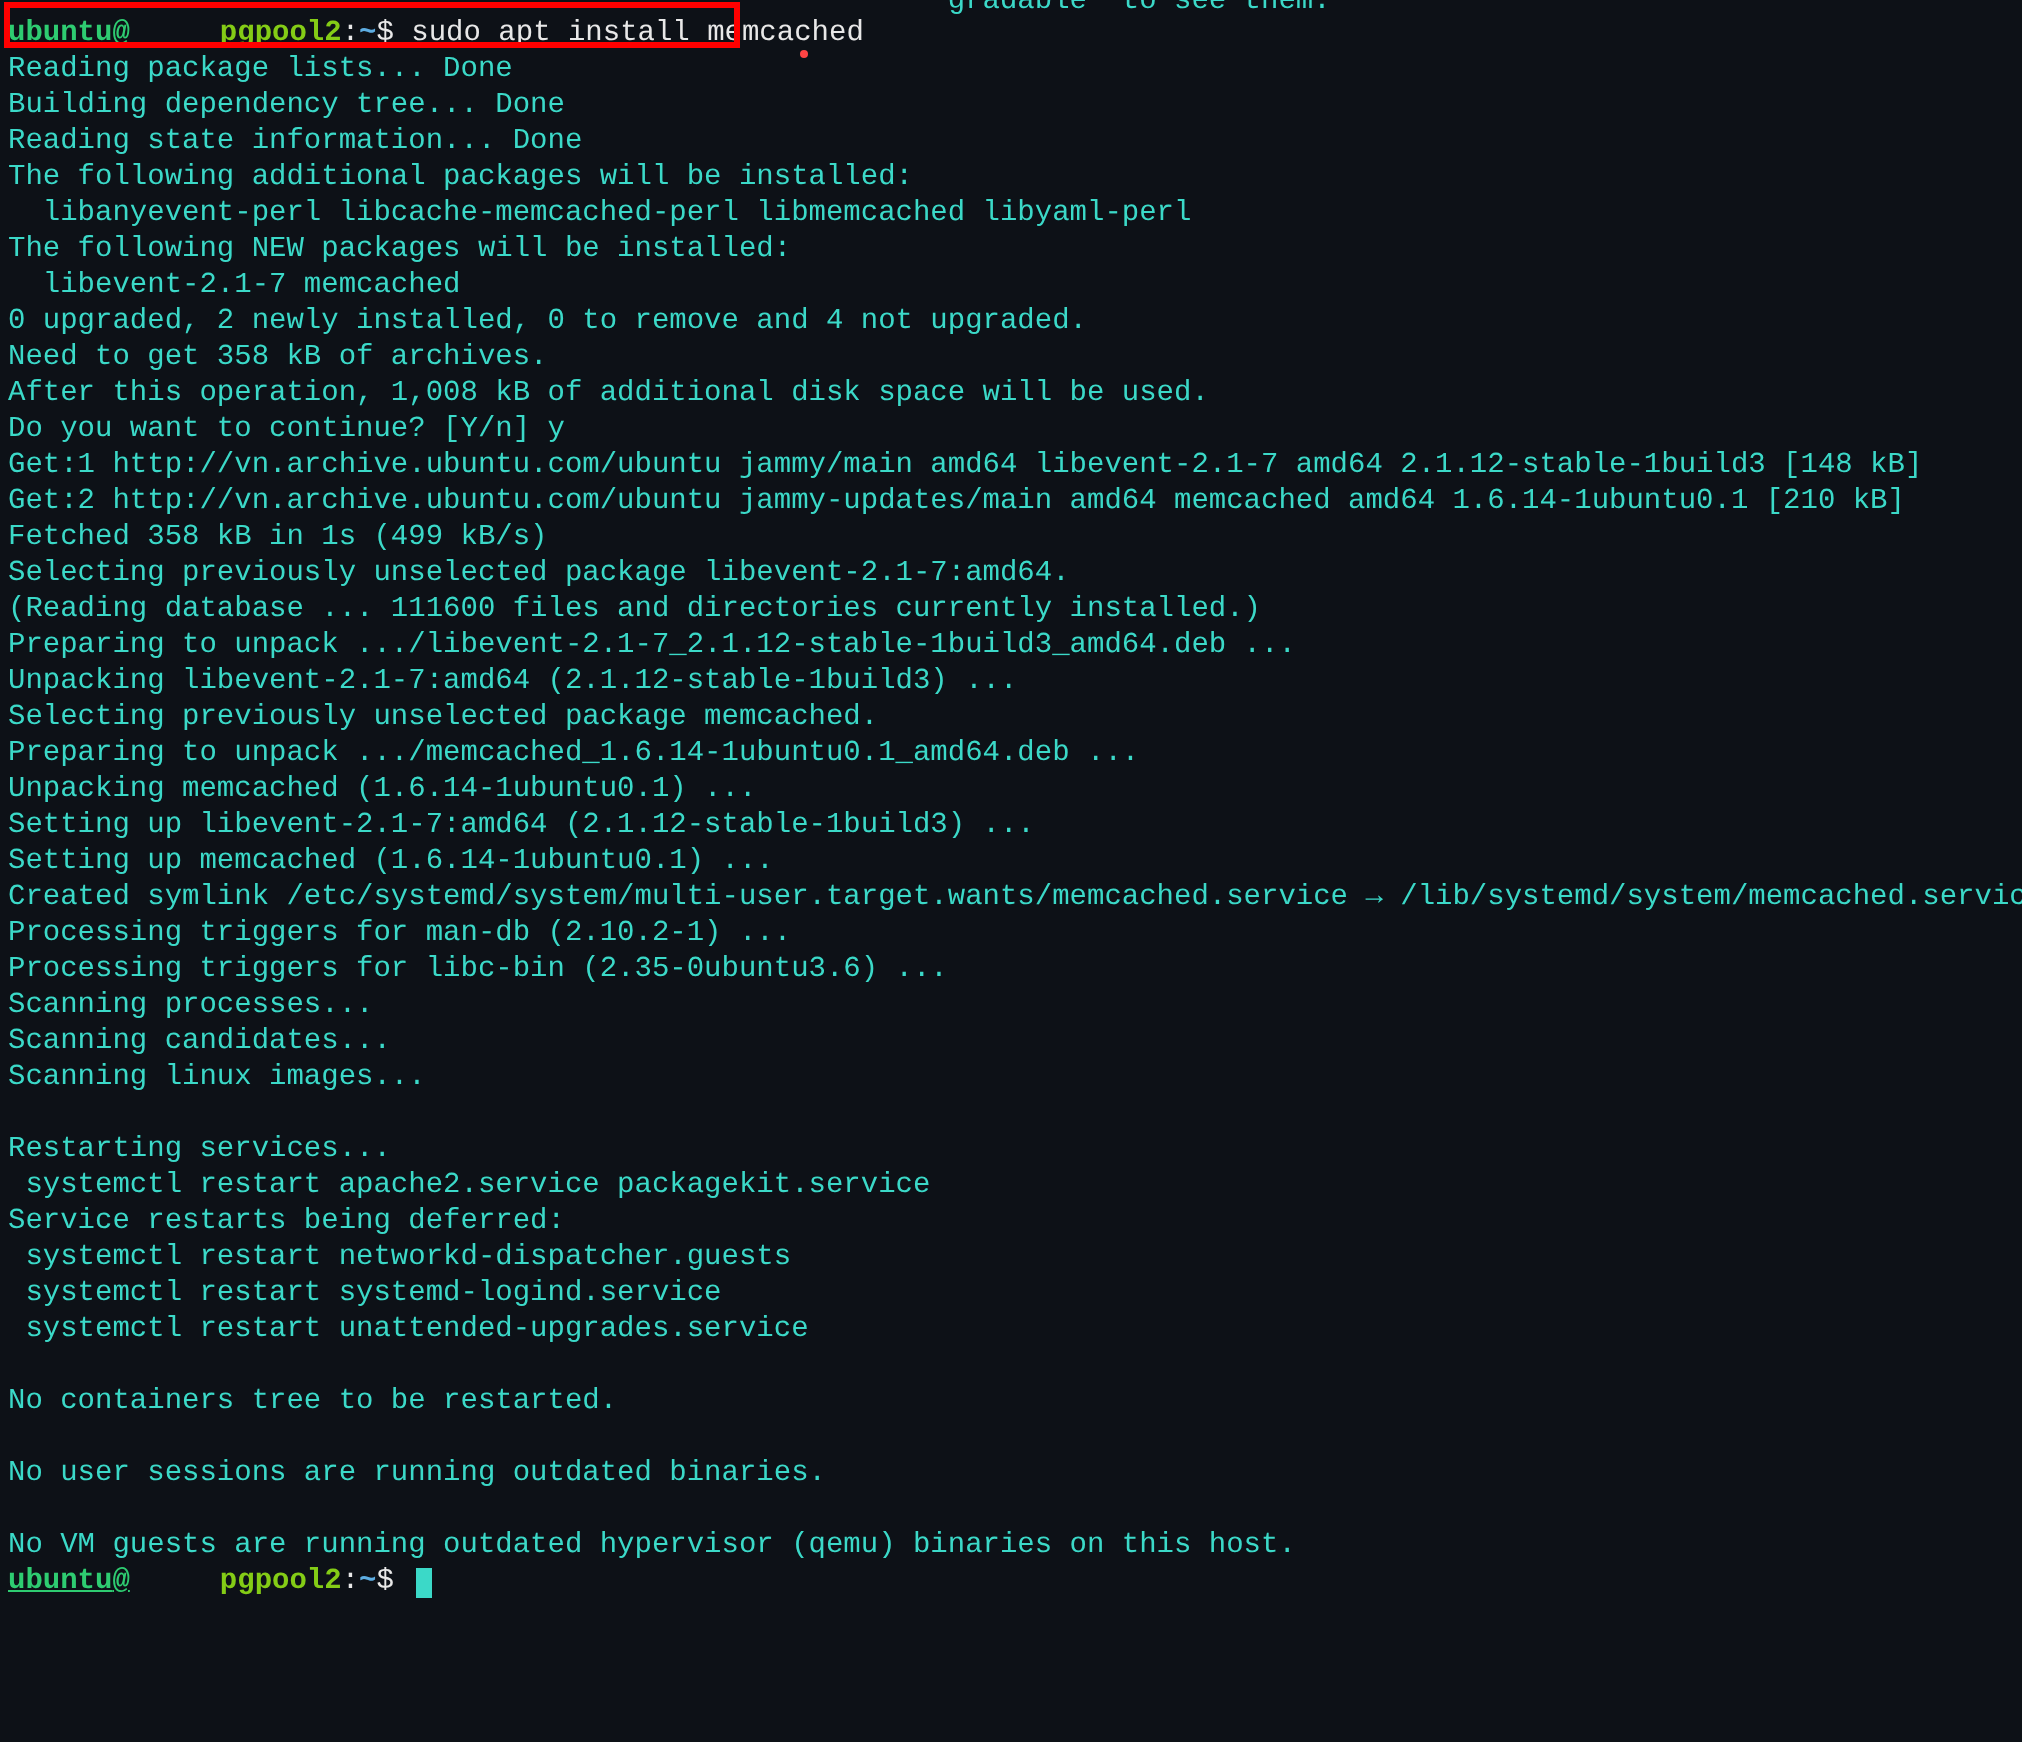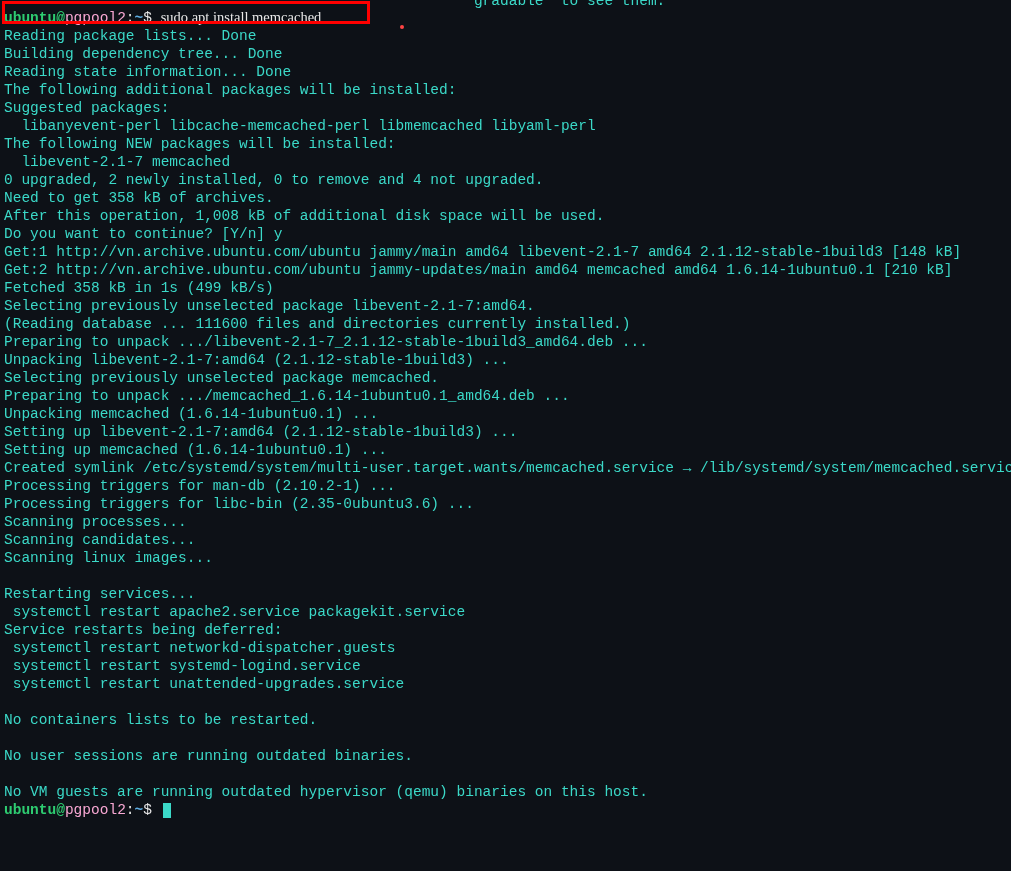--- a/index.html
+++ b/index.html
@@ -39,38 +39,39 @@
       left: 4px;
       white-space: pre;
     }
     .line {
       white-space: pre;
       color: #3bd9c8;
     }
     .prompt-user {
       color: #2ecc71;
       font-weight: bold;
+      text-decoration: underline;
     }
     .prompt-host {
-      color: #f9a8d4;
-      font-weight: normal;
+      color: #84cc16;
+      font-weight: bold;
+      padding-left: 45px;
     }
     .prompt-colon {
       color: #e8e8e8;
     }
     .prompt-path {
       color: #5dade2;
       font-weight: bold;
     }
     .prompt-dollar {
       color: #e8e8e8;
     }
     .command-text {
       color: #e8e8e8;
-      font-family: Liberation Serif, serif;
     }
     .dot-red {
       position: absolute;
       top: 25px;
       left: 400px;
       width: 4px;
       height: 4px;
       background: #ff4444;
       border-radius: 50%;
     }
@@ -96,21 +97,20 @@
   <div class="top-fragment">                                                      gradable  to see them.</div>
 
   <div class="content">
     <div class="line"><span class="prompt-user">ubuntu</span><span class="prompt-user">@</span><span class="prompt-host">pgpool2</span><span class="prompt-colon">:</span><span class="prompt-path">~</span><span class="prompt-dollar">$ </span><span class="command-text">sudo apt install memcached</span></div>
 
     <div id="output-container">
         <div class="line">Reading package lists... Done</div>
         <div class="line">Building dependency tree... Done</div>
         <div class="line">Reading state information... Done</div>
         <div class="line">The following additional packages will be installed:</div>
-        <div class="line">Suggested packages:</div>
         <div class="line">  libanyevent-perl libcache-memcached-perl libmemcached libyaml-perl</div>
         <div class="line">The following NEW packages will be installed:</div>
         <div class="line">  libevent-2.1-7 memcached</div>
         <div class="line">0 upgraded, 2 newly installed, 0 to remove and 4 not upgraded.</div>
         <div class="line">Need to get 358 kB of archives.</div>
         <div class="line">After this operation, 1,008 kB of additional disk space will be used.</div>
         <div class="line">Do you want to continue? [Y/n] y</div>
         <div class="line">Get:1 http://vn.archive.ubuntu.com/ubuntu jammy/main amd64 libevent-2.1-7 amd64 2.1.12-stable-1build3 [148 kB]</div>
         <div class="line">Get:2 http://vn.archive.ubuntu.com/ubuntu jammy-updates/main amd64 memcached amd64 1.6.14-1ubuntu0.1 [210 kB]</div>
         <div class="line">Fetched 358 kB in 1s (499 kB/s)</div>
@@ -130,21 +130,21 @@
         <div class="line">Scanning candidates...</div>
         <div class="line">Scanning linux images...</div>
         <div class="line">&nbsp;</div>
         <div class="line">Restarting services...</div>
         <div class="line"> systemctl restart apache2.service packagekit.service</div>
         <div class="line">Service restarts being deferred:</div>
         <div class="line"> systemctl restart networkd-dispatcher.guests</div>
         <div class="line"> systemctl restart systemd-logind.service</div>
         <div class="line"> systemctl restart unattended-upgrades.service</div>
         <div class="line">&nbsp;</div>
-        <div class="line">No containers lists to be restarted.</div>
+        <div class="line">No containers tree to be restarted.</div>
         <div class="line">&nbsp;</div>
         <div class="line">No user sessions are running outdated binaries.</div>
         <div class="line">&nbsp;</div>
         <div class="line">No VM guests are running outdated hypervisor (qemu) binaries on this host.</div>
       </div>
 
     <div class="line"><span class="prompt-user">ubuntu</span><span class="prompt-user">@</span><span class="prompt-host">pgpool2</span><span class="prompt-colon">:</span><span class="prompt-path">~</span><span class="prompt-dollar">$ </span><span class="cursor"></span></div>
   </div>
 </div>
 

